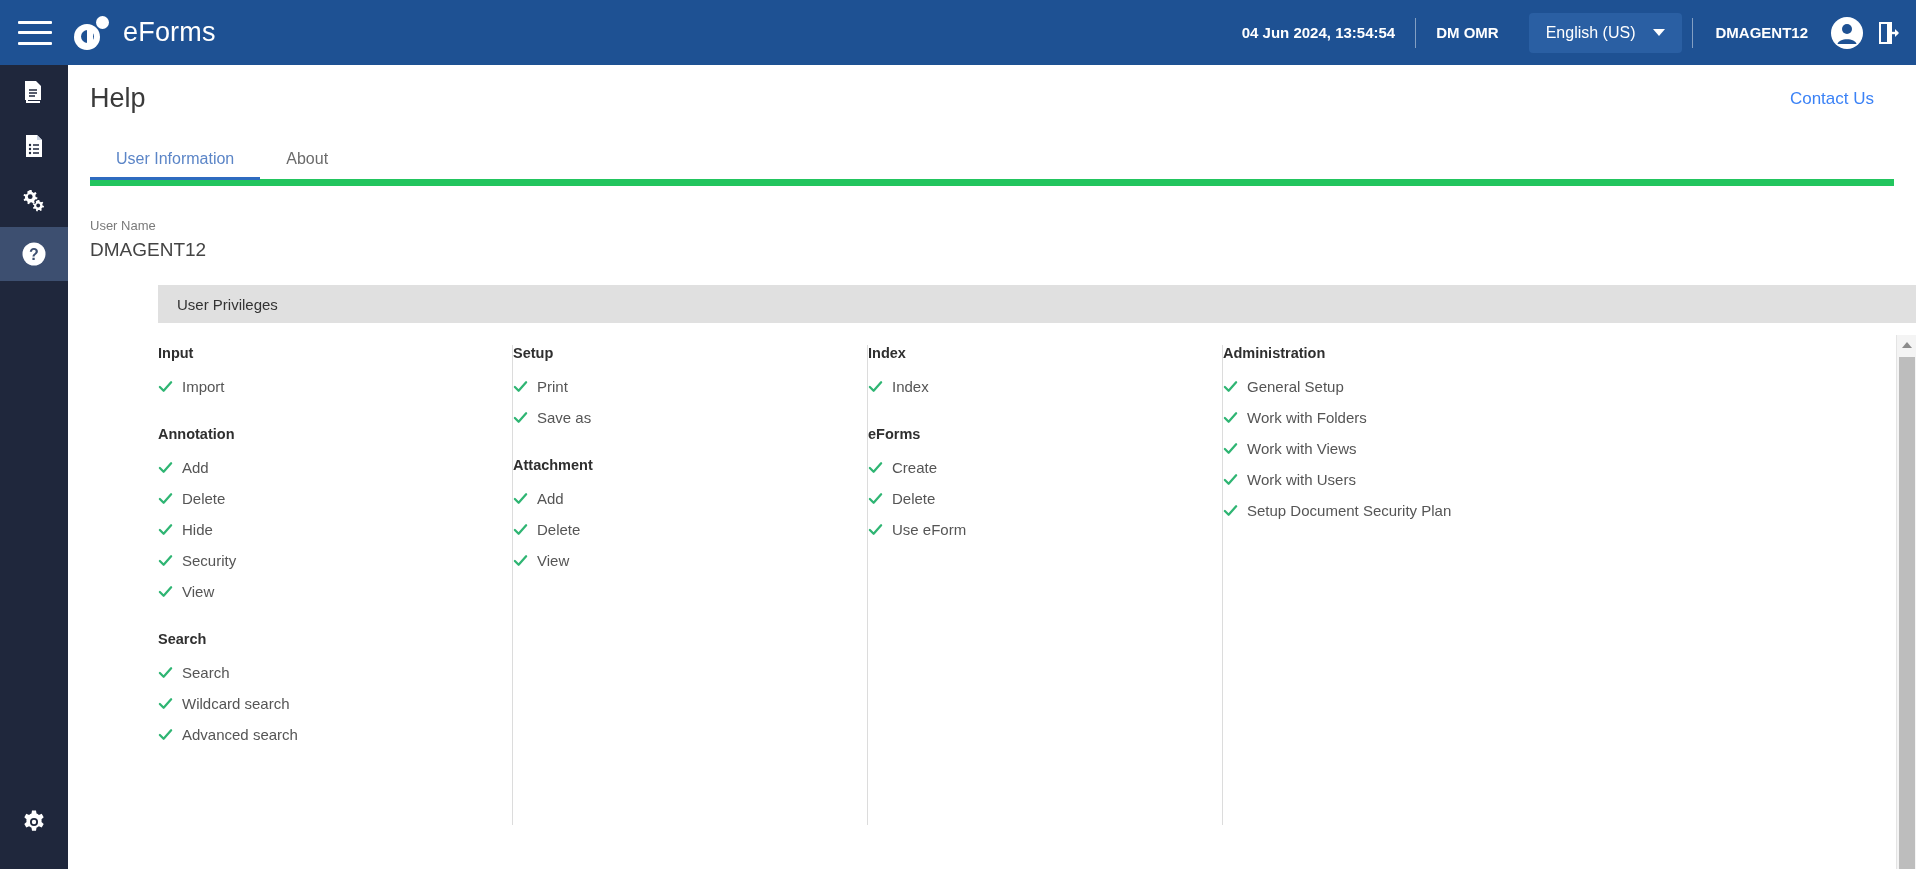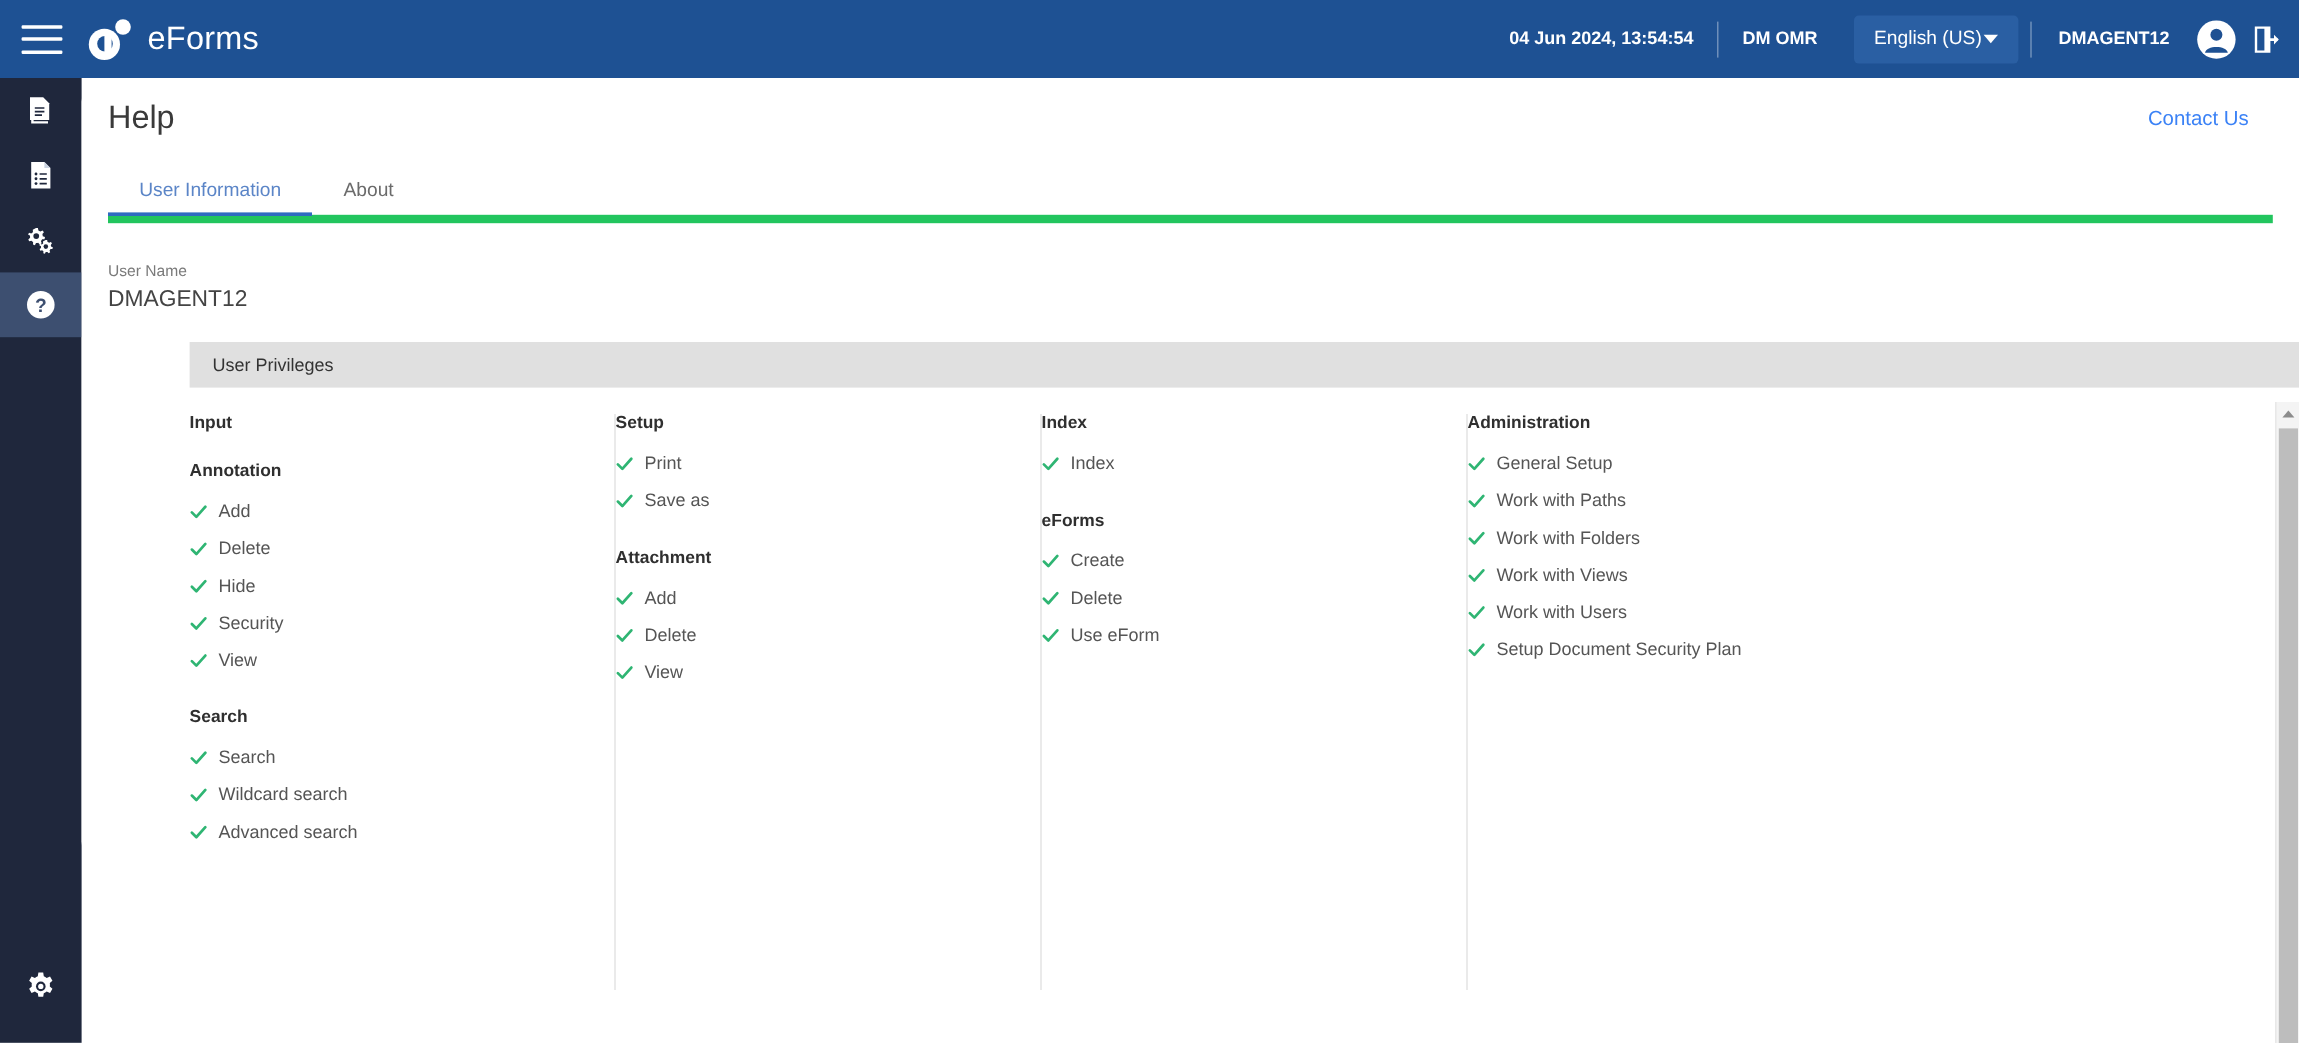--- a/index.html
+++ b/index.html
@@ -74,21 +74,21 @@
     width: 1px; height: 30px; background: rgba(255,255,255,.45);
   }
   .top-right .tenant {
     color: #ffffff; font-size: 15px; font-weight: bold; padding: 0 20px;
   }
   .lang-select {
     background: #2a5fa3; color: #ffffff;
     font-size: 16px;
     border-radius: 4px;
     padding: 11px 17px;
-    display: flex; align-items: center; gap: 2px;
+    display: flex; align-items: center; gap: 18px;
     cursor: pointer; margin: 0 10px;
   }
   .caret-down {
     width: 0; height: 0;
     border-left: 6px solid transparent;
     border-right: 6px solid transparent;
     border-top: 7px solid #ffffff;
   }
   .top-right .username {
     color: #ffffff; font-size: 15px; font-weight: bold; padding: 0 22px;
@@ -361,20 +361,26 @@
     </div>
 
     <div class="section-bar">
       <div class="section-bar-title">User Privileges</div>
     </div>
 
     <div class="priv-grid" id="priv-grid">
         <div class="priv-col">
           <div class="group">
             <div class="group-title">Input</div>
+            <div class="priv-item">
+              <svg class="check" viewBox="0 0 16 16">
+                <path d="M2 8.5 L6 12.5 L14 3.5" stroke="#2fb573" stroke-width="2.4" fill="none" stroke-linecap="round" stroke-linejoin="round"></path>
+              </svg>
+              <span class="priv-label">Import</span>
+            </div>
           </div>
           <div class="group">
             <div class="group-title">Annotation</div>
             <div class="priv-item">
               <svg class="check" viewBox="0 0 16 16">
                 <path d="M2 8.5 L6 12.5 L14 3.5" stroke="#2fb573" stroke-width="2.4" fill="none" stroke-linecap="round" stroke-linejoin="round"></path>
               </svg>
               <span class="priv-label">Add</span>
             </div>
             <div class="priv-item">
@@ -498,26 +504,20 @@
         </div>
         <div class="col-div" style="left: 1064px;"></div>
         <div class="priv-col">
           <div class="group">
             <div class="group-title">Administration</div>
             <div class="priv-item">
               <svg class="check" viewBox="0 0 16 16">
                 <path d="M2 8.5 L6 12.5 L14 3.5" stroke="#2fb573" stroke-width="2.4" fill="none" stroke-linecap="round" stroke-linejoin="round"></path>
               </svg>
               <span class="priv-label">General Setup</span>
-            </div>
-            <div class="priv-item">
-              <svg class="check" viewBox="0 0 16 16">
-                <path d="M2 8.5 L6 12.5 L14 3.5" stroke="#2fb573" stroke-width="2.4" fill="none" stroke-linecap="round" stroke-linejoin="round"></path>
-              </svg>
-              <span class="priv-label">Work with Paths</span>
             </div>
             <div class="priv-item">
               <svg class="check" viewBox="0 0 16 16">
                 <path d="M2 8.5 L6 12.5 L14 3.5" stroke="#2fb573" stroke-width="2.4" fill="none" stroke-linecap="round" stroke-linejoin="round"></path>
               </svg>
               <span class="priv-label">Work with Folders</span>
             </div>
             <div class="priv-item">
               <svg class="check" viewBox="0 0 16 16">
                 <path d="M2 8.5 L6 12.5 L14 3.5" stroke="#2fb573" stroke-width="2.4" fill="none" stroke-linecap="round" stroke-linejoin="round"></path>

